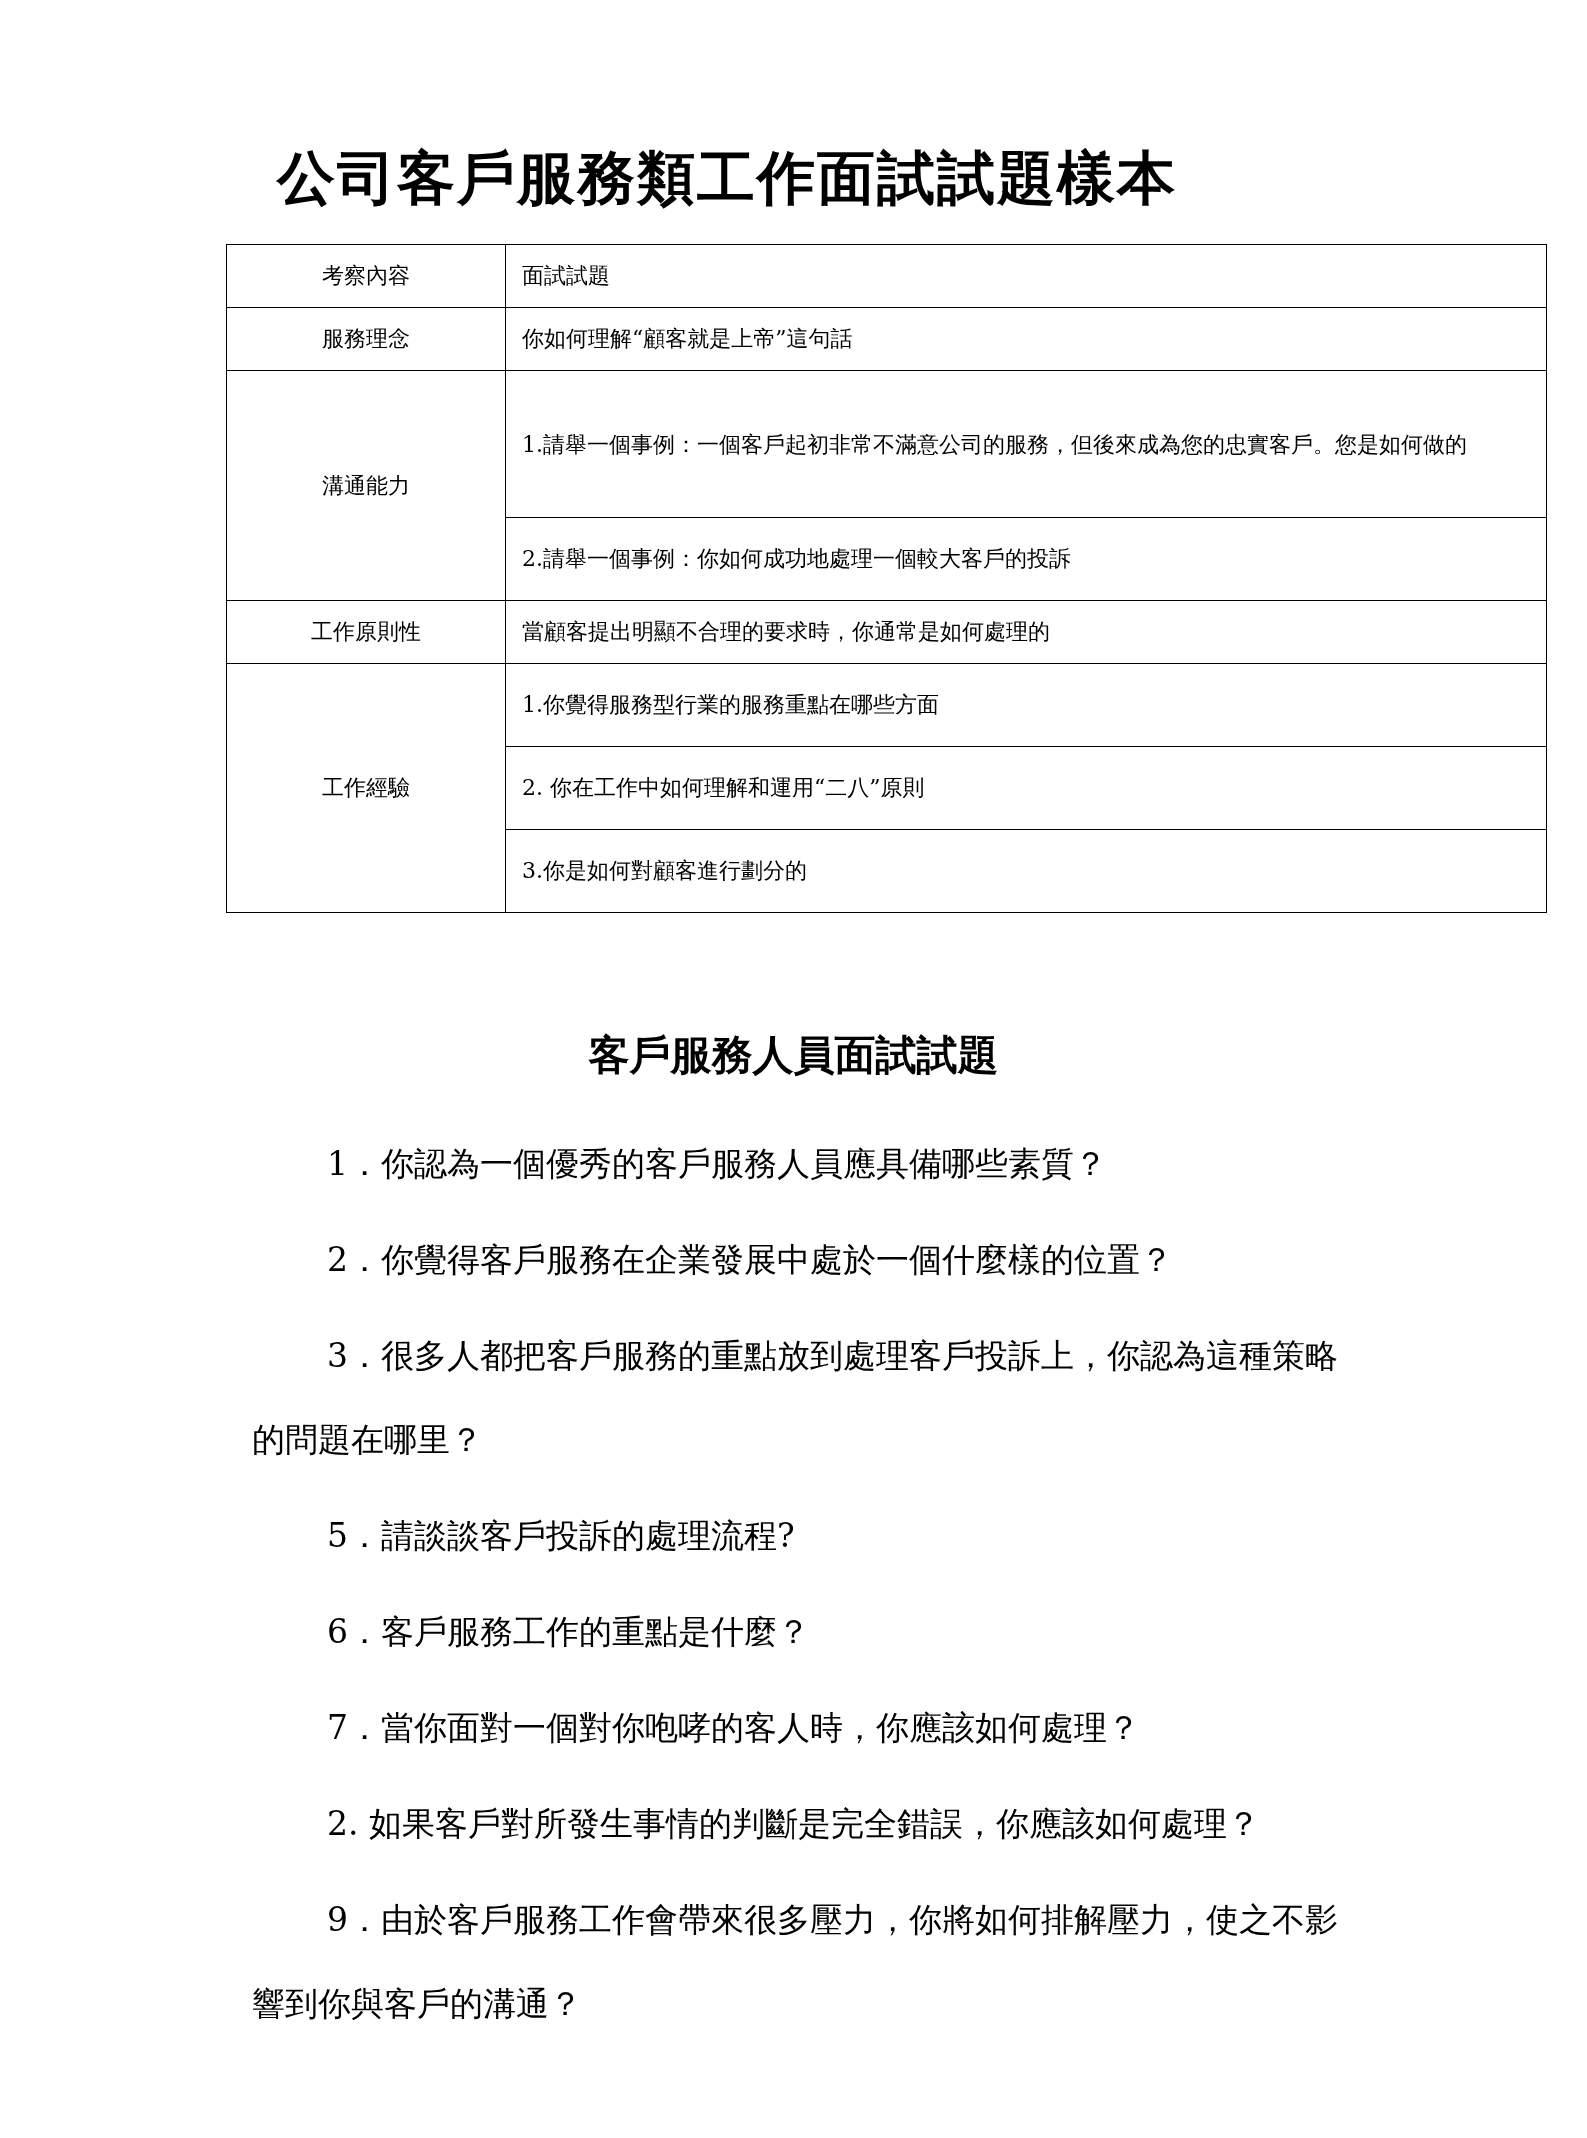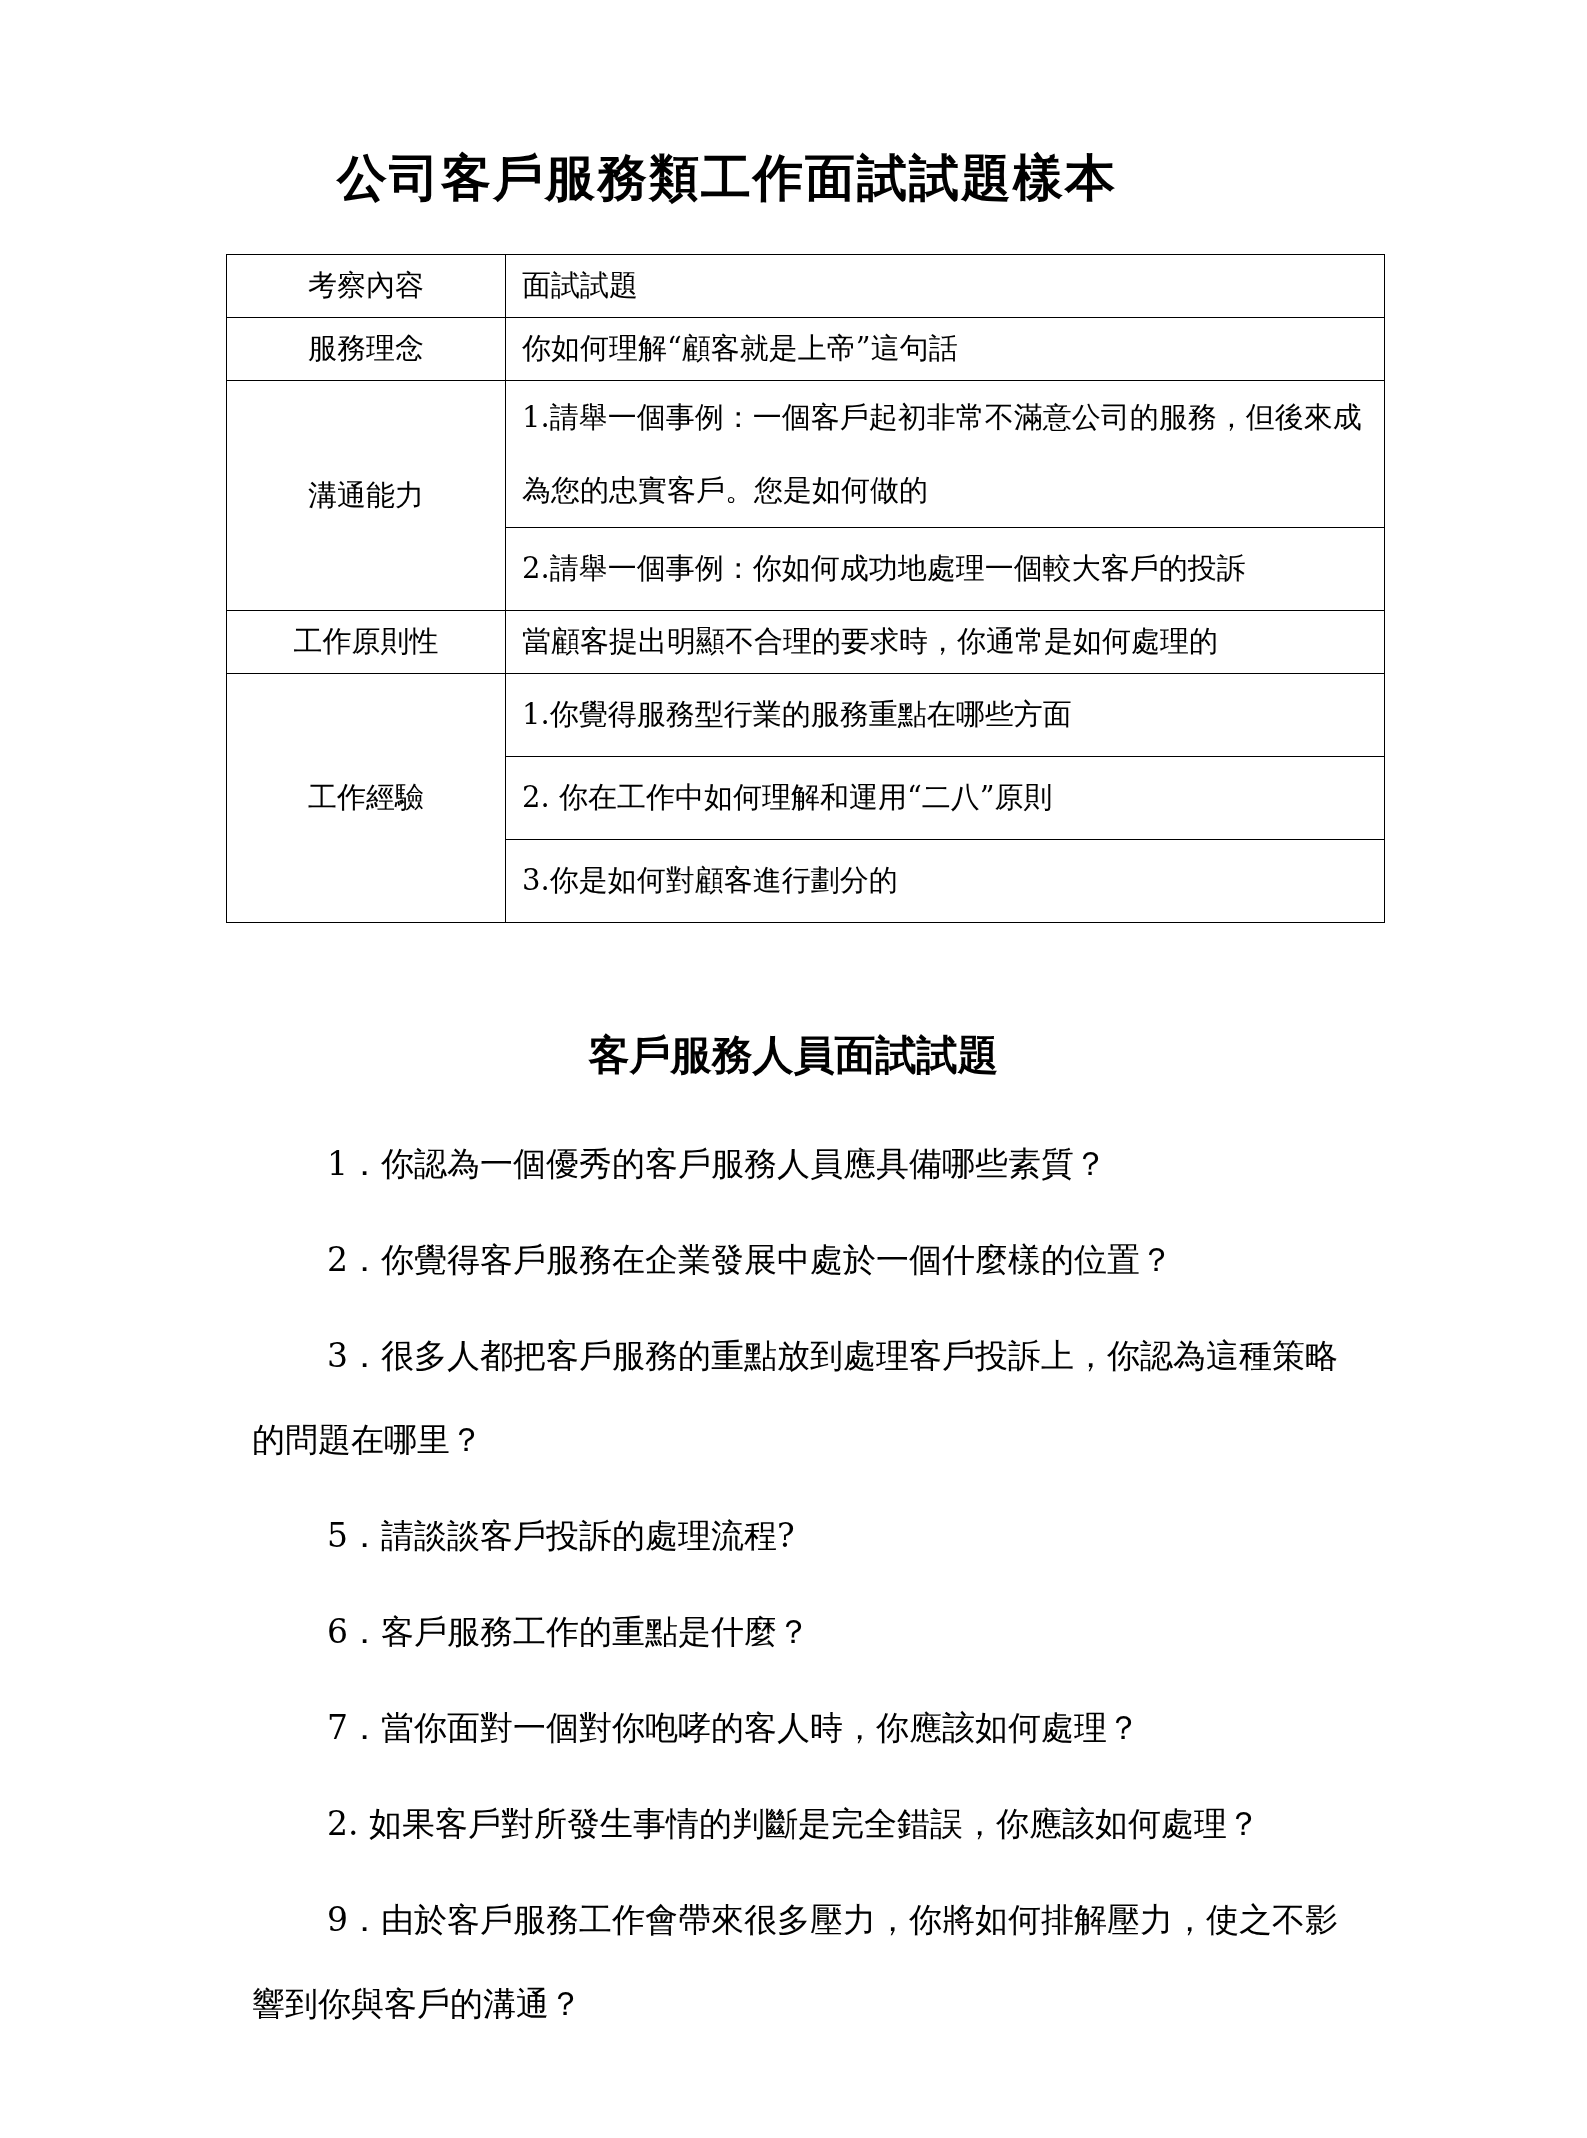--- a/index.html
+++ b/index.html
@@ -1,22 +1,22 @@
 <!DOCTYPE html>
 <html><head>
   <meta charset="utf-8">
   <style>
     html, body { margin: 0; padding: 0; background: #ffffff; }
     body { width: 1587px; height: 2138px; position: relative; overflow: hidden;
            font-family: "DejaVu Serif", "Liberation Serif", serif; color: #000; }
     .page { position: absolute; left: 0; top: 0; width: 1587px; height: 2138px; }
     .title { position: absolute; left: 0; width: 1454px; top: 138px; text-align: center;
-             font-size: 50px; font-weight: bold; letter-spacing: 2px; line-height: 80px; }
-    table.qt { position: absolute; left: 226px; top: 254px; width: 1159px;
-               border-collapse: collapse; font-size: 29px; }
+             font-size: 58px; font-weight: bold; letter-spacing: 2px; line-height: 80px; }
+    table.qt { position: absolute; left: 226px; top: 244px; width: 1321px;
+               border-collapse: collapse; font-size: 22px; }
     table.qt td { border: 1.5px solid #000; padding: 0 16px; vertical-align: middle; }
     td.cat { width: 246px; text-align: center; }
     td.hd-q { }
     tr.r63 td { height: 62px; }
     tr.r84 td { height: 82px; }
     td.multi { line-height: 73px; height: 146px; }
     .section-title { position: absolute; left: 0; width: 1587px; top: 1030px; text-align: center;
                      font-size: 41px; font-weight: bold; line-height: 50px; }
     .qlist { position: absolute; left: 240px; top: 1110px; width: 1120px; font-size: 33px; }
     .q { line-height: 84px; text-indent: 75px; margin: 12px; }

